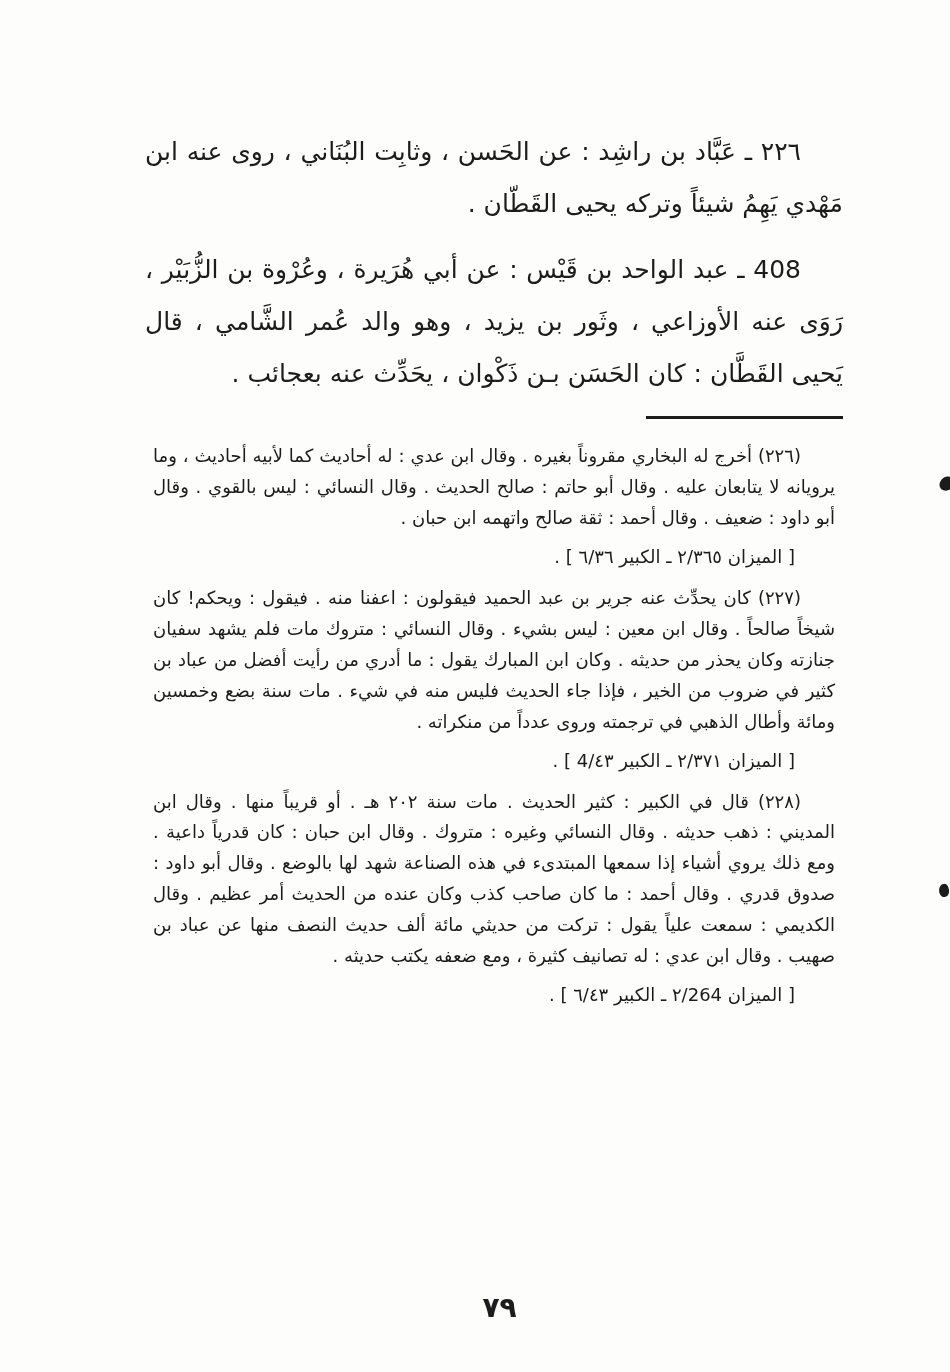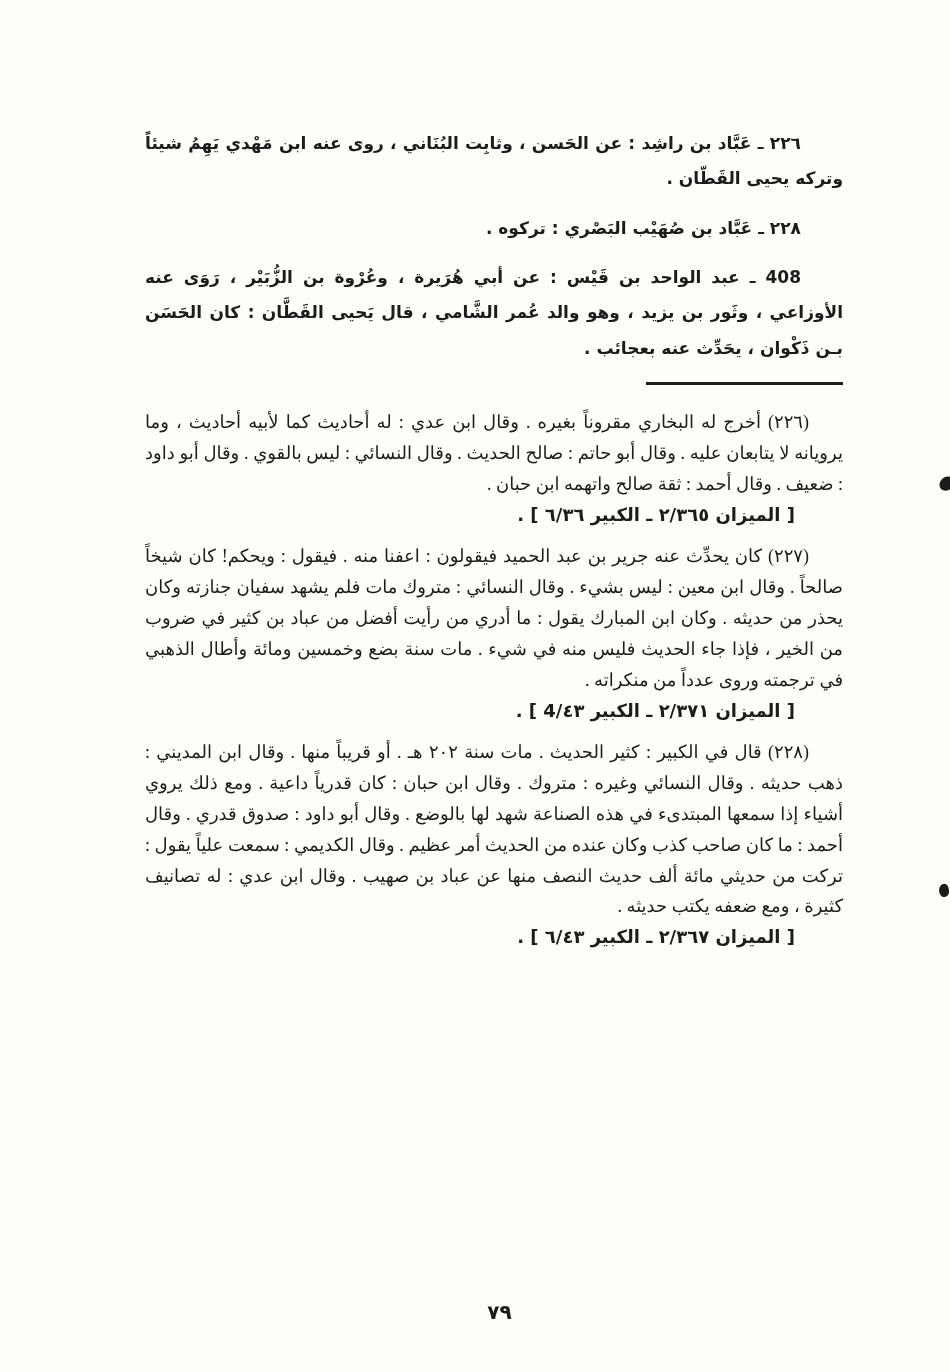--- a/index.html
+++ b/index.html
@@ -18,99 +18,96 @@
   .content {
     position: absolute;
     top: 126px;
     left: 145px;
     right: 107px;
     direction: rtl;
   }
 
   .entry {
     margin: 0 0 14px 0;
-    font-size: 17px;
+    font-size: 25px;
     line-height: 2.08;
     text-align: justify;
     text-indent: 42px;
-    font-weight: bold;
+    font-weight: normal;
   }
 
   .footnote-rule {
     height: 0;
     width: 197px;
     border-top: 3px solid var(--ink);
     margin: 16px 0 22px auto; 
   }
 
   .footnote { margin: 0 0 10px 0; font-size: 18px; }
 
   .fn-text {
-    margin: 0;
+    margin: 8px;
     text-align: justify;
     text-indent: 34px;
     line-height: 1.72;
-    font-family: Liberation Serif, serif;
   }
 
   .fn-ref {
     margin: 0 48px 0 0;
     line-height: 1.72;
-    font-weight: bold;
   }
 
   .page-number {
     position: absolute;
     left: 156px;
     right: 107px;
     bottom: 48px;
     text-align: center;
     direction: rtl;
-    font-size: 20px;
+    font-size: 28px;
     font-weight: bold;
   }
 
   .ink-mark {
     position: absolute;
     background: var(--ink);
     border-radius: 60% 40% 55% 45%;
   }
   .ink-mark.mark1 { top: 476px; right: -3px; width: 13px; height: 15px; transform: rotate(22deg); }
   .ink-mark.mark2 { top: 884px; right: 1px; width: 10px; height: 13px; transform: rotate(-15deg); }
 </style>
 </head>
 <body>
 
 <div class="page">
 
   <div class="content" dir="rtl" lang="ar">
 
     <section>
       <p class="entry">٢٢٦ ـ عَبَّاد بن راشِد : عن الحَسن ، وثابِت البُنَاني ، روى عنه ابن مَهْدي يَهِمُ شيئاً وتركه يحيى القَطّان .</p>
-      <p class="entry">٢٢٨ ـ عَبَّاد بن صُهَيْب البَصْري : تركوه .</p>
       <p class="entry">408 ـ عبد الواحد بن قَيْس : عن أبي هُرَيرة ، وعُرْوة بن الزُّبَيْر ، رَوَى عنه الأوزاعي ، وثَور بن يزيد ، وهو والد عُمر الشَّامي ، قال يَحيى القَطَّان : كان الحَسَن بـن ذَكْوان ، يحَدِّث عنه بعجائب .</p>
     </section>
 
     <div class="footnote-rule"></div>
 
     <section>
 
       <div class="footnote">
         <p class="fn-text">(٢٢٦) أخرج له البخاري مقروناً بغيره . وقال ابن عدي : له أحاديث كما لأبيه أحاديث ، وما يرويانه لا يتابعان عليه . وقال أبو حاتم : صالح الحديث . وقال النسائي : ليس بالقوي . وقال أبو داود : ضعيف . وقال أحمد : ثقة صالح واتهمه ابن حبان .</p>
         <p class="fn-ref">[ الميزان ٢/٣٦٥ ـ الكبير ٦/٣٦ ] .</p>
       </div>
 
       <div class="footnote">
         <p class="fn-text">(٢٢٧) كان يحدِّث عنه جرير بن عبد الحميد فيقولون : اعفنا منه . فيقول : ويحكم! كان شيخاً صالحاً . وقال ابن معين : ليس بشيء . وقال النسائي : متروك مات فلم يشهد سفيان جنازته وكان يحذر من حديثه . وكان ابن المبارك يقول : ما أدري من رأيت أفضل من عباد بن كثير في ضروب من الخير ، فإذا جاء الحديث فليس منه في شيء . مات سنة بضع وخمسين ومائة وأطال الذهبي في ترجمته وروى عدداً من منكراته .</p>
         <p class="fn-ref">[ الميزان ٢/٣٧١ ـ الكبير 4/٤٣ ] .</p>
       </div>
 
       <div class="footnote">
         <p class="fn-text">(٢٢٨) قال في الكبير : كثير الحديث . مات سنة ٢٠٢ هـ . أو قريباً منها . وقال ابن المديني : ذهب حديثه . وقال النسائي وغيره : متروك . وقال ابن حبان : كان قدرياً داعية . ومع ذلك يروي أشياء إذا سمعها المبتدىء في هذه الصناعة شهد لها بالوضع . وقال أبو داود : صدوق قدري . وقال أحمد : ما كان صاحب كذب وكان عنده من الحديث أمر عظيم . وقال الكديمي : سمعت علياً يقول : تركت من حديثي مائة ألف حديث النصف منها عن عباد بن صهيب . وقال ابن عدي : له تصانيف كثيرة ، ومع ضعفه يكتب حديثه .</p>
-        <p class="fn-ref">[ الميزان ٢/٣٦٧ ـ الكبير ٦/٤٣ ] .</p>
+        <p class="fn-ref">[ الميزان ٢/264 ـ الكبير ٦/٤٣ ] .</p>
       </div>
 
 
     </section>
 
   </div>
 
   <div class="page-number">٧٩</div>
 
   <span class="ink-mark mark1"></span>

